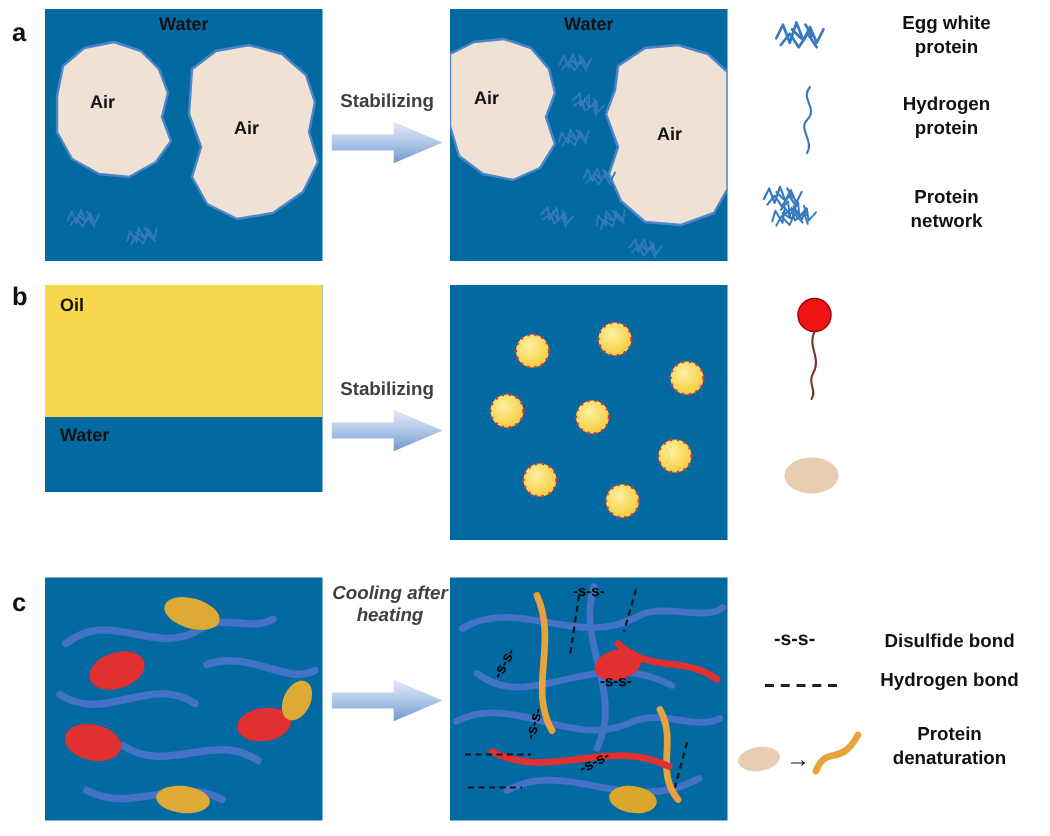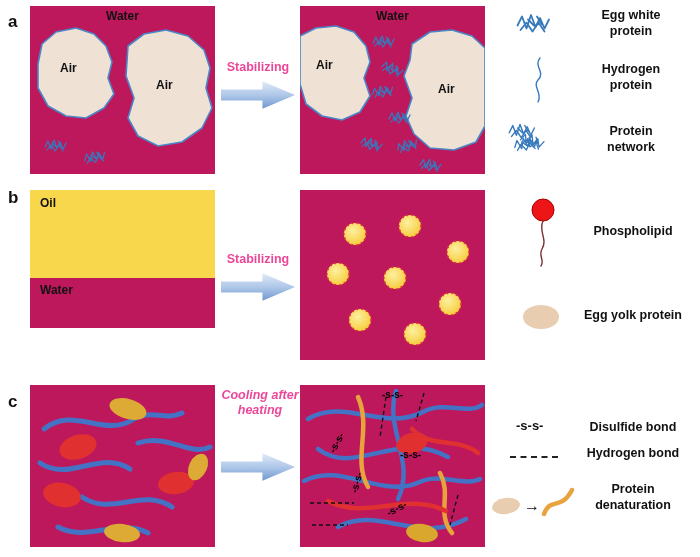--- a/index.html
+++ b/index.html
@@ -1,28 +1,28 @@
 <!DOCTYPE html>
 <html><head>
 <meta charset="utf-8">
 <style>
   html,body{margin:0;padding:0;background:#fff;}
   .fig{position:relative;width:700px;height:557px;background:#ffffff;
        font-family:"Liberation Sans",sans-serif;overflow:hidden;}
   .rowletter{position:absolute;font-weight:bold;font-size:17px;color:#111;}
-  .panel{position:absolute;background:#be185d;}
+  .panel{position:absolute;background:#0369a1;}
   .panel svg{position:absolute;left:0;top:0;display:block;}
   .plbl{position:absolute;font-weight:bold;font-size:12px;color:#111;white-space:nowrap;}
   .ctr{left:0;right:0;text-align:center;white-space:normal;}
   .blob{fill:#efe1d3;stroke:#4a86c8;stroke-width:1.6;stroke-linejoin:round;}
   .arrow{position:absolute;width:74px;height:30px;
          background:linear-gradient(180deg,#e6eef9 0%,#a9c3e7 55%,#6b93cc 100%);
          clip-path:polygon(0 32%,56% 32%,56% 4%,100% 50%,56% 96%,56% 68%,0 68%);}
   .arrowlbl{position:absolute;width:96px;text-align:center;font-weight:bold;
-            font-size:12.5px;color:#ec4899;line-height:1.2;}
+            font-size:12.5px;color:#404040;line-height:1.2;}
   .italic{font-style:italic;}
   .leg{position:absolute;font-weight:bold;font-size:12.5px;color:#111;
        text-align:center;line-height:1.25;}
   .legsym{position:absolute;font-weight:bold;font-size:13px;color:#111;}
   .bond{position:absolute;font-weight:bold;font-size:10px;color:#000;white-space:nowrap;}
   .dashline{position:absolute;border-top:2px dashed #222;height:0;}
   .bluestroke{stroke:#4472c4;stroke-width:5;fill:none;stroke-linecap:round;}
   .bluestroke2{stroke:#4472c4;stroke-width:4.5;fill:none;stroke-linecap:round;}
   .redstroke{stroke:#e03030;stroke-width:4.5;fill:none;stroke-linecap:round;}
   .orangestroke{stroke:#e8a33d;stroke-width:4.5;fill:none;stroke-linecap:round;}
@@ -124,26 +124,24 @@
       <use href="#drop" transform="translate(150,114)"></use>
       <use href="#drop" transform="translate(60,130)"></use>
       <use href="#drop" transform="translate(115,144)"></use>
     </svg>
   </div>
 
   <svg width="32" height="70" style="position:absolute;left:528px;top:198px">
     <circle cx="15" cy="12" r="11" fill="#ed1515" stroke="#a50000" stroke-width="1"></circle>
     <path d="M15,23 C10,33 20,41 14,51 C10,58 17,62 13,68" stroke="#7a3030" stroke-width="1.4" fill="none" stroke-linecap="round"></path>
   </svg>
-  <div class="leg" style="left:578px;top:224px;width:110px">Phospholipid</div>
 
   <svg width="46" height="30" style="position:absolute;left:518px;top:302px">
     <ellipse cx="23" cy="15" rx="18" ry="12" fill="#e9cdb0"></ellipse>
   </svg>
-  <div class="leg" style="left:572px;top:308px;width:122px">Egg yolk protein</div>
 
   <div class="panel" style="left:30px;top:385px;width:185px;height:162px">
     <svg width="185" height="162">
       <path class="bluestroke" d="M14,44 C44,20 74,54 104,34 C120,24 136,36 152,28"></path>
       <path class="bluestroke" d="M10,78 C40,98 70,64 100,84"></path>
       <path class="bluestroke" d="M52,112 C82,132 112,102 142,122"></path>
       <path class="bluestroke" d="M108,58 C138,48 160,72 180,62"></path>
       <path class="bluestroke" d="M28,142 C58,158 88,132 118,148"></path>
       <ellipse cx="48" cy="62" rx="19" ry="12" fill="#e03030" transform="rotate(-18 48 62)"></ellipse>
       <ellipse cx="32" cy="110" rx="19" ry="12" fill="#e03030" transform="rotate(12 32 110)"></ellipse>

